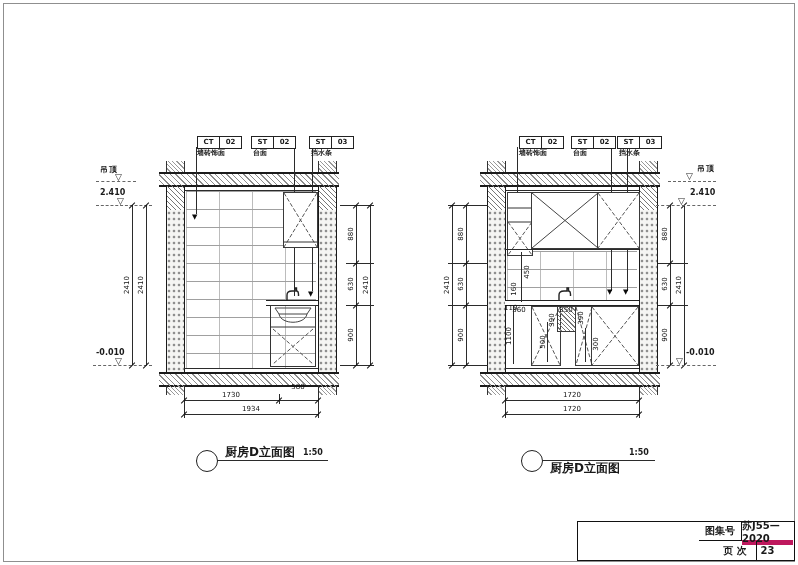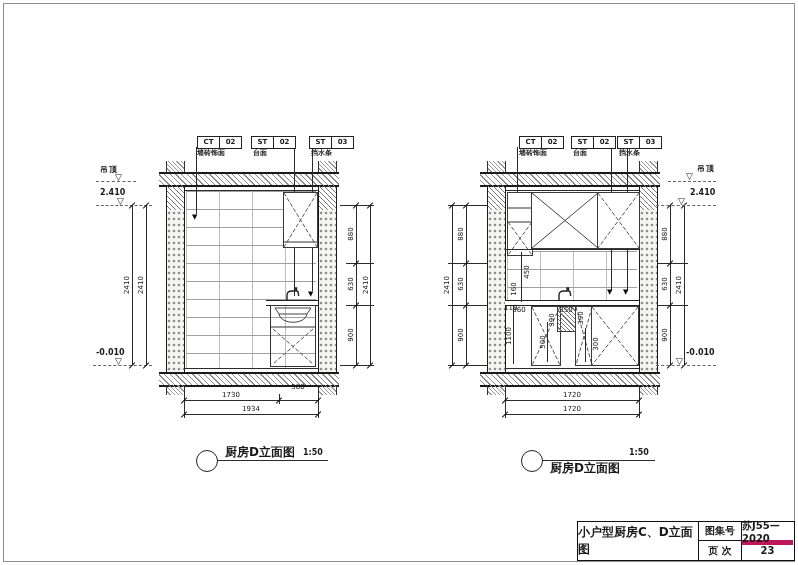--- a/index.html
+++ b/index.html
@@ -320,19 +320,18 @@
       <span class="tick" style="left:635px;top:414px"></span>
     <span class="dim dimh" style="left:572px;top:406px">1720</span>
 
     <div class="hl" style="left:521px;top:460px;width:134px"></div>
     <div class="capc" style="left:521px;top:450px"></div>
     <span class="capt" style="left:550px;top:462px">厨房D立面图</span>
     <span class="caps" style="left:629px;top:449px">1:50</span>
   </div>
 
   <div class="tb">
-    <div class="cell" style="left:0;top:0;width:120px;height:38px;border-right:1.5px solid #111;font-size:12px">小户型厨房C、D立面图</div>
     <div class="cell" style="left:121px;top:0;width:42px;height:18px;border-right:1px solid #111;border-bottom:1px solid #111;font-size:10px">图集号</div>
     <div class="cell" style="left:164px;top:0;width:51px;height:18px;border-bottom:5px solid #be185d;font-size:10px">苏J55—2020</div>
-    <div class="cell" style="left:121px;top:19px;width:42px;height:19px;border-right:1px solid #111;font-size:10px">页 次</div>
+    <div class="cell" style="left:136px;top:19px;width:42px;height:19px;border-right:1px solid #111;font-size:10px">页 次</div>
     <div class="cell" style="left:164px;top:19px;width:51px;height:19px;font-size:10px">23</div>
   </div>
 </div>
 
 </body></html>

